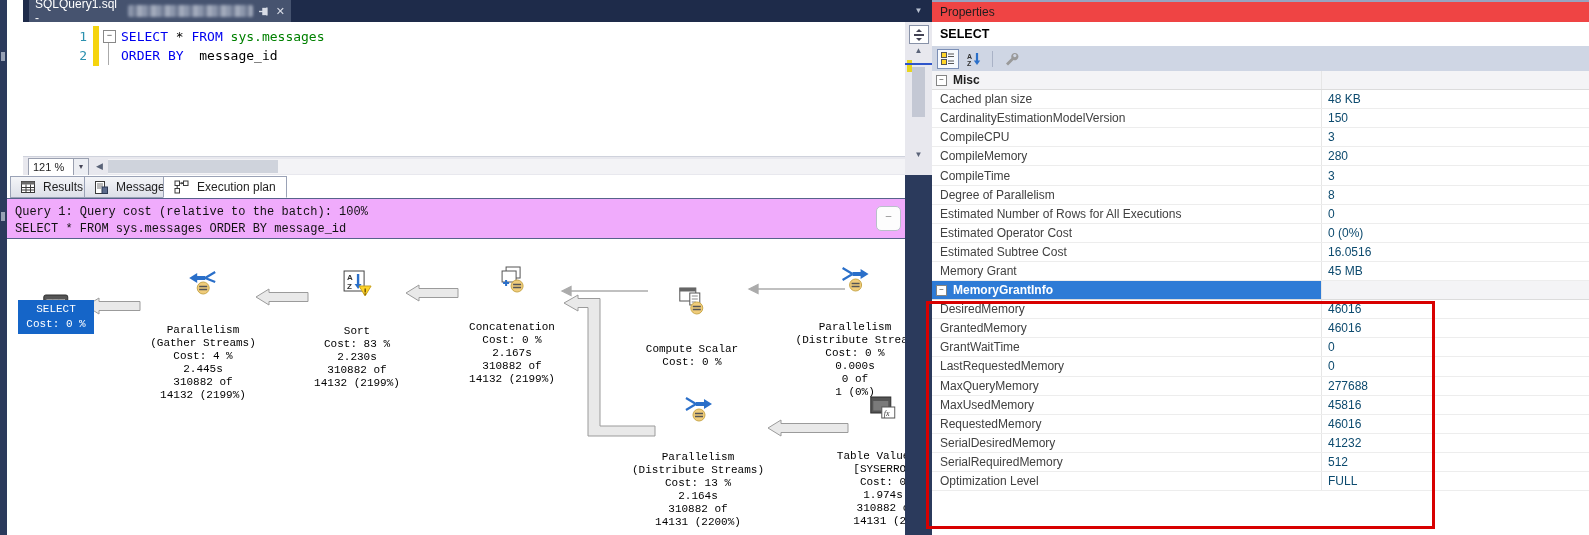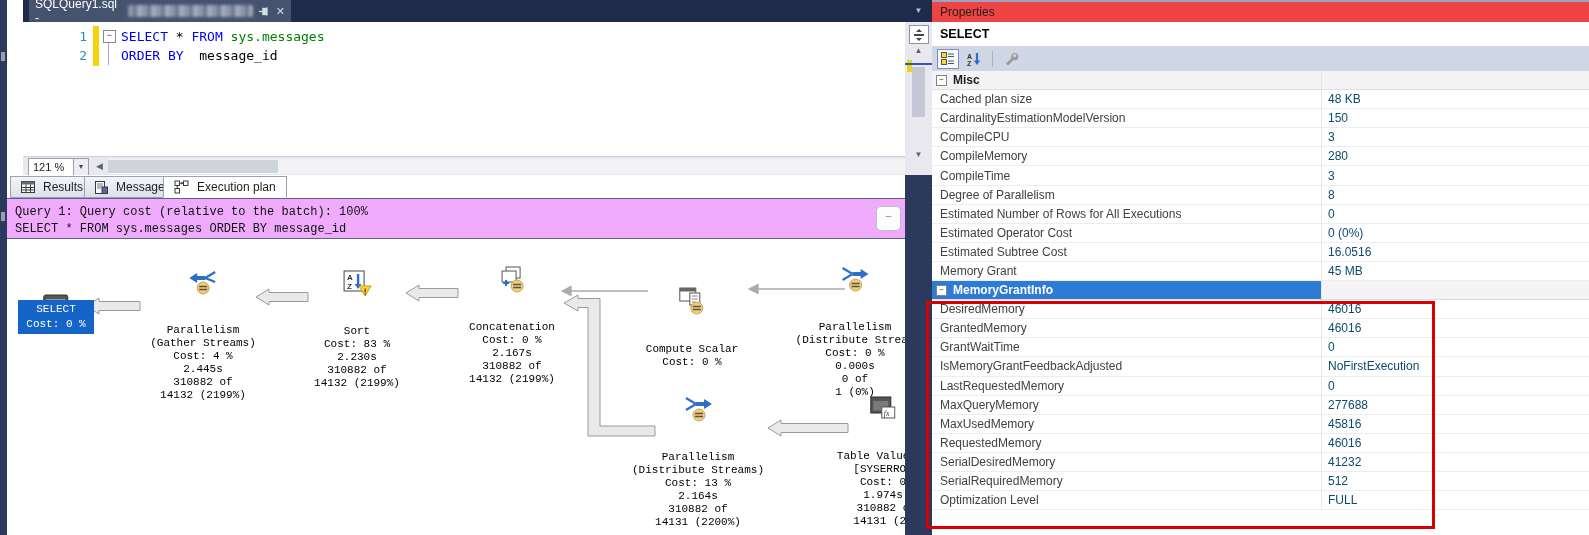--- a/index.html
+++ b/index.html
@@ -395,24 +395,20 @@
       </div>
       <div class="prow">
         <span class="pname">GrantedMemory</span>
         <span class="pval">46016</span>
       </div>
       <div class="prow">
         <span class="pname">GrantWaitTime</span>
         <span class="pval">0</span>
       </div>
       <div class="prow">
-        <span class="pname">IsMemoryGrantFeedbackAdjusted</span>
-        <span class="pval">NoFirstExecution</span>
-      </div>
-      <div class="prow">
         <span class="pname">LastRequestedMemory</span>
         <span class="pval">0</span>
       </div>
       <div class="prow">
         <span class="pname">MaxQueryMemory</span>
         <span class="pval">277688</span>
       </div>
       <div class="prow">
         <span class="pname">MaxUsedMemory</span>
         <span class="pval">45816</span>

